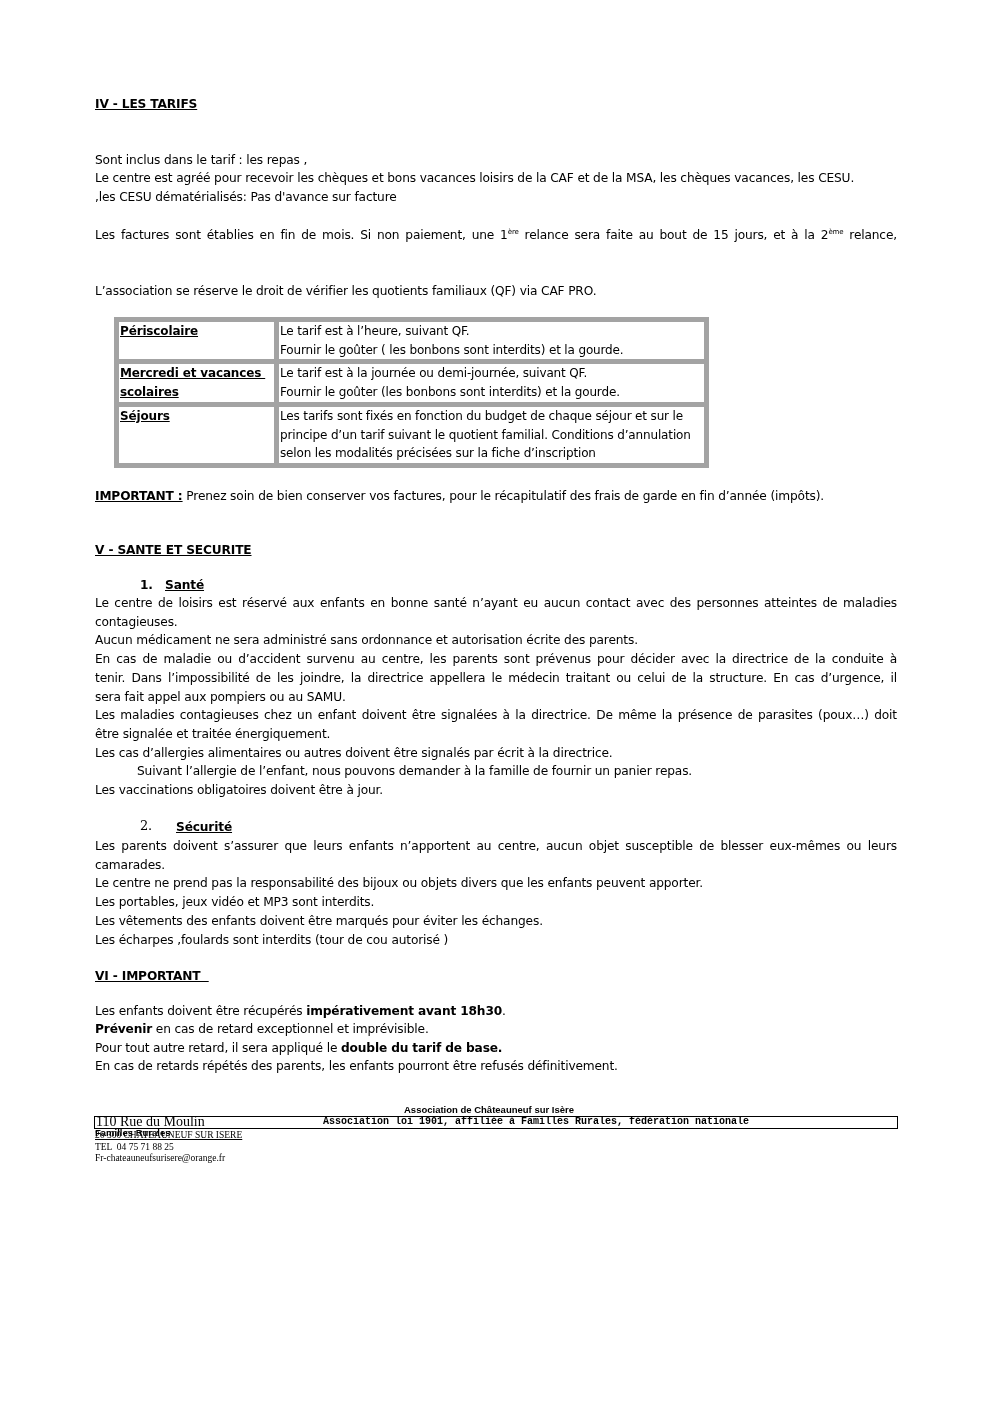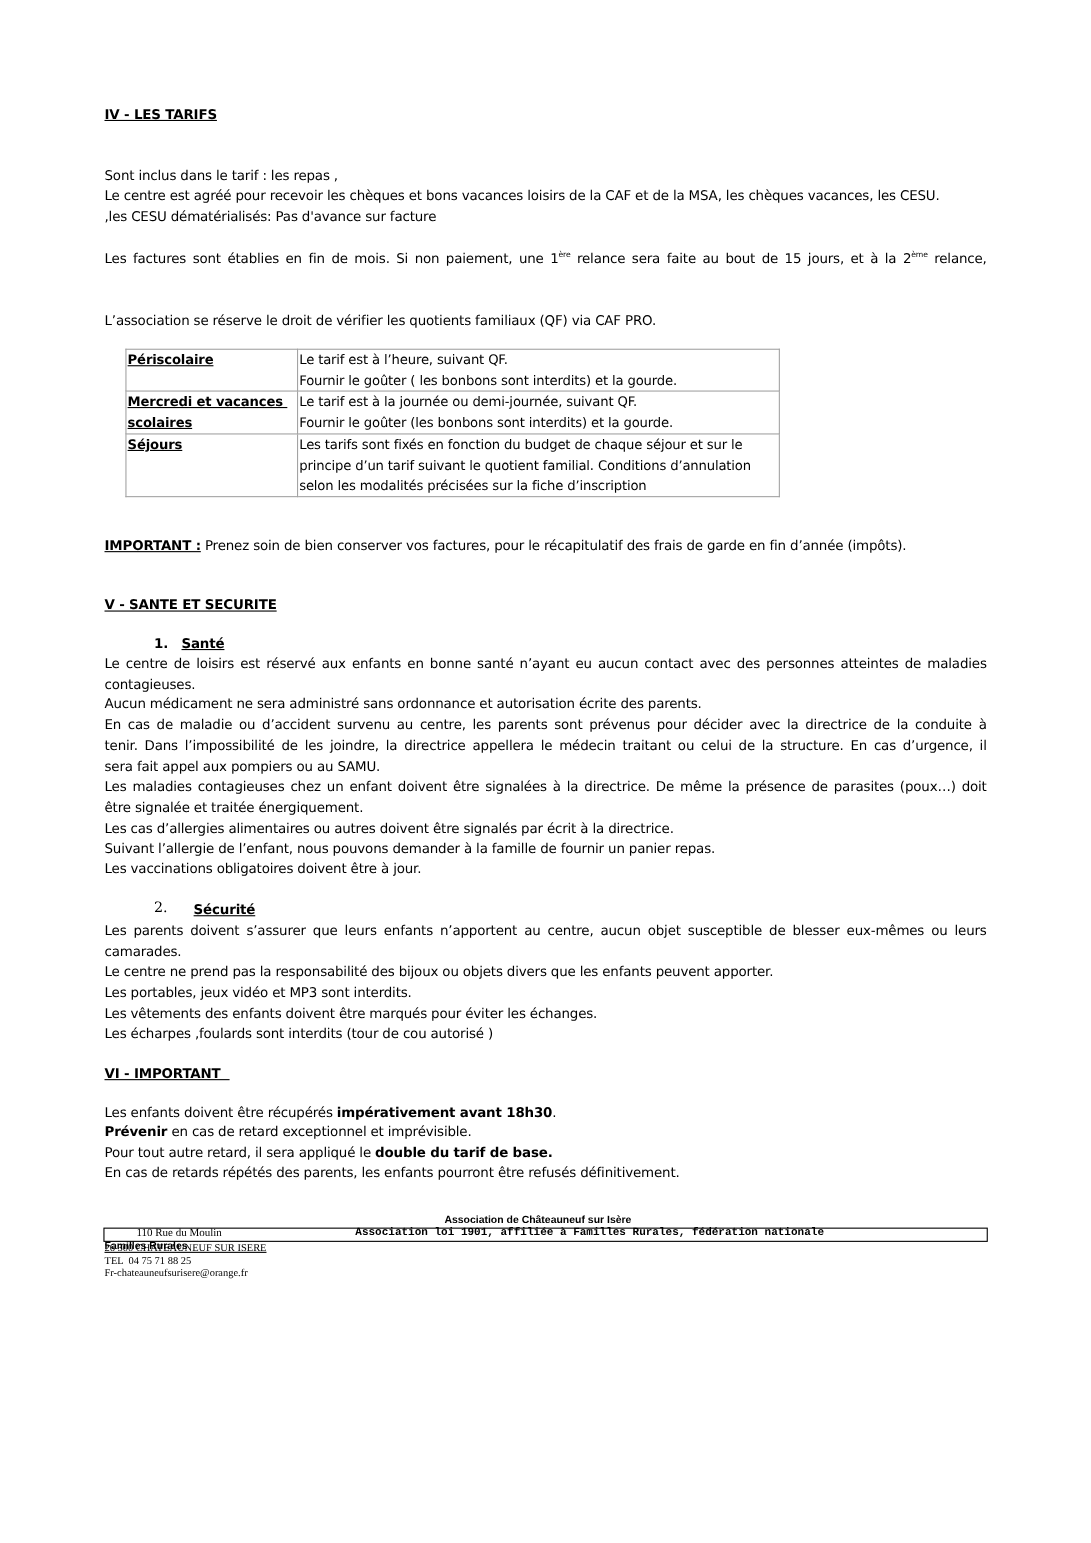--- a/index.html
+++ b/index.html
@@ -6,29 +6,29 @@
   body { width: 992px; height: 1403px; position: relative; overflow: hidden; color: #000; }
   .page { position: absolute; left: 0; top: 0; width: 992px; height: 1403px; }
   .t { position: absolute; left: 95px; white-space: nowrap; font-family: "DejaVu Sans", sans-serif; font-size: 12.2px; line-height: 18.6px; letter-spacing: -0.15px; }
   .j { width: 802px; text-align: justify; text-align-last: justify; white-space: normal; }
   .h { font-weight: bold; text-decoration: underline; }
   .u { text-decoration: underline; }
   .b { font-weight: bold; }
   sup { font-size: 7px; line-height: 0; vertical-align: 5px; }
 
   table.tarifs { position: absolute; left: 114px; top: 317px; width: 595px; border-collapse: collapse; font-family: "DejaVu Sans", sans-serif; font-size: 12px; letter-spacing: -0.15px; }
-  table.tarifs td { border: 1px solid #a3a3a3; padding: 0 1px; line-height: 18.7px; vertical-align: top; }
+  table.tarifs td { border: 5px solid #a3a3a3; padding: 0 1px; line-height: 18.7px; vertical-align: top; }
   table.tarifs td.c1 { width: 153px; font-weight: bold; text-decoration: underline; }
   table.tarifs td.c2 { white-space: normal; }
   .cell-line { display: block; white-space: nowrap; }
 
   .foot { position: absolute; font-family: "Liberation Sans", sans-serif; font-size: 9.5px; font-weight: bold; line-height: 12px; }
   .foot-serif { position: absolute; left: 95px; font-family: "Liberation Serif", serif; font-size: 9.5px; line-height: 11.4px; }
   .foot-box { position: absolute; left: 94px; top: 1116px; width: 802px; height: 11px; border: 1px solid #000; }
-  .foot-box .addr { position: absolute; left: 1px; top: -1px; font-family: "Liberation Serif", serif; font-size: 10px; line-height: 12px; margin-left: 28px; }
+  .foot-box .addr { position: absolute; left: 1px; top: -1px; font-family: "Liberation Serif", serif; font-size: 14px; line-height: 12px; }
   .foot-box .loi { position: absolute; left: 228px; top: -1px; font-family: Liberation Mono, monospace; font-size: 10px; font-weight: bold; line-height: 12px; }
   .update { position: absolute; left: 0; width: 944px; text-align: center; top: 1199px; font-family: "DejaVu Sans", sans-serif; font-size: 12.2px; letter-spacing: -0.15px; }
 </style>
 </head>
 <body>
 
 <div class="page">
 
   <div class="t h" style="top:95px;">IV   - LES TARIFS</div>
   <div class="t" style="top:151px;">Sont inclus dans le tarif : les repas ,</div>
@@ -83,21 +83,21 @@
   <div id="sante-lines">
       <div class="t j" style="top: 594px;">Le centre de loisirs est réservé aux enfants en bonne santé n’ayant eu aucun contact avec des personnes atteintes de maladies</div>
       <div class="t" style="top: 612.7px;">contagieuses.</div>
       <div class="t" style="top: 631.4px;">Aucun médicament ne sera administré sans ordonnance et autorisation écrite des parents.</div>
       <div class="t j" style="top: 650.1px;">En cas de maladie ou d’accident survenu au centre, les parents sont prévenus pour décider avec la directrice de la conduite à</div>
       <div class="t j" style="top: 668.8px;">tenir. Dans l’impossibilité de les joindre, la directrice appellera le médecin traitant ou celui de la structure. En cas d’urgence, il</div>
       <div class="t" style="top: 687.5px;">sera fait appel aux pompiers ou au SAMU.</div>
       <div class="t j" style="top: 706.2px;">Les maladies contagieuses chez un enfant doivent être signalées à la directrice. De même la présence de parasites (poux…) doit</div>
       <div class="t" style="top: 724.9px;">être signalée et traitée énergiquement.</div>
       <div class="t" style="top: 743.6px;">Les cas d’allergies alimentaires ou autres doivent être signalés par écrit à la directrice.</div>
-      <div class="t" style="top: 762.3px;">Suivant l’allergie de l’enfant, nous pouvons demander à la famille de fournir un panier repas.</div>
+      <div class="t" style="top: 762.3px; margin-left: 42px;">Suivant l’allergie de l’enfant, nous pouvons demander à la famille de fournir un panier repas.</div>
       <div class="t" style="top: 781px;">Les vaccinations obligatoires doivent être à jour.</div>
     </div>
 
   <div class="t" style="top:817px; left:140px; font-family:'DejaVu Serif',serif; font-size:13px;">2.</div>
   <div class="t h" style="top:818px; left:176px;">Sécurité</div>
 
   <div id="securite-lines">
       <div class="t j" style="top: 837px;">Les parents doivent s’assurer que leurs enfants n’apportent au centre, aucun objet susceptible de blesser eux-mêmes ou leurs</div>
       <div class="t" style="top: 855.7px;">camarades.</div>
       <div class="t" style="top: 874.4px;">Le centre ne prend pas la responsabilité des bijoux ou objets divers que les enfants peuvent apporter.</div>

